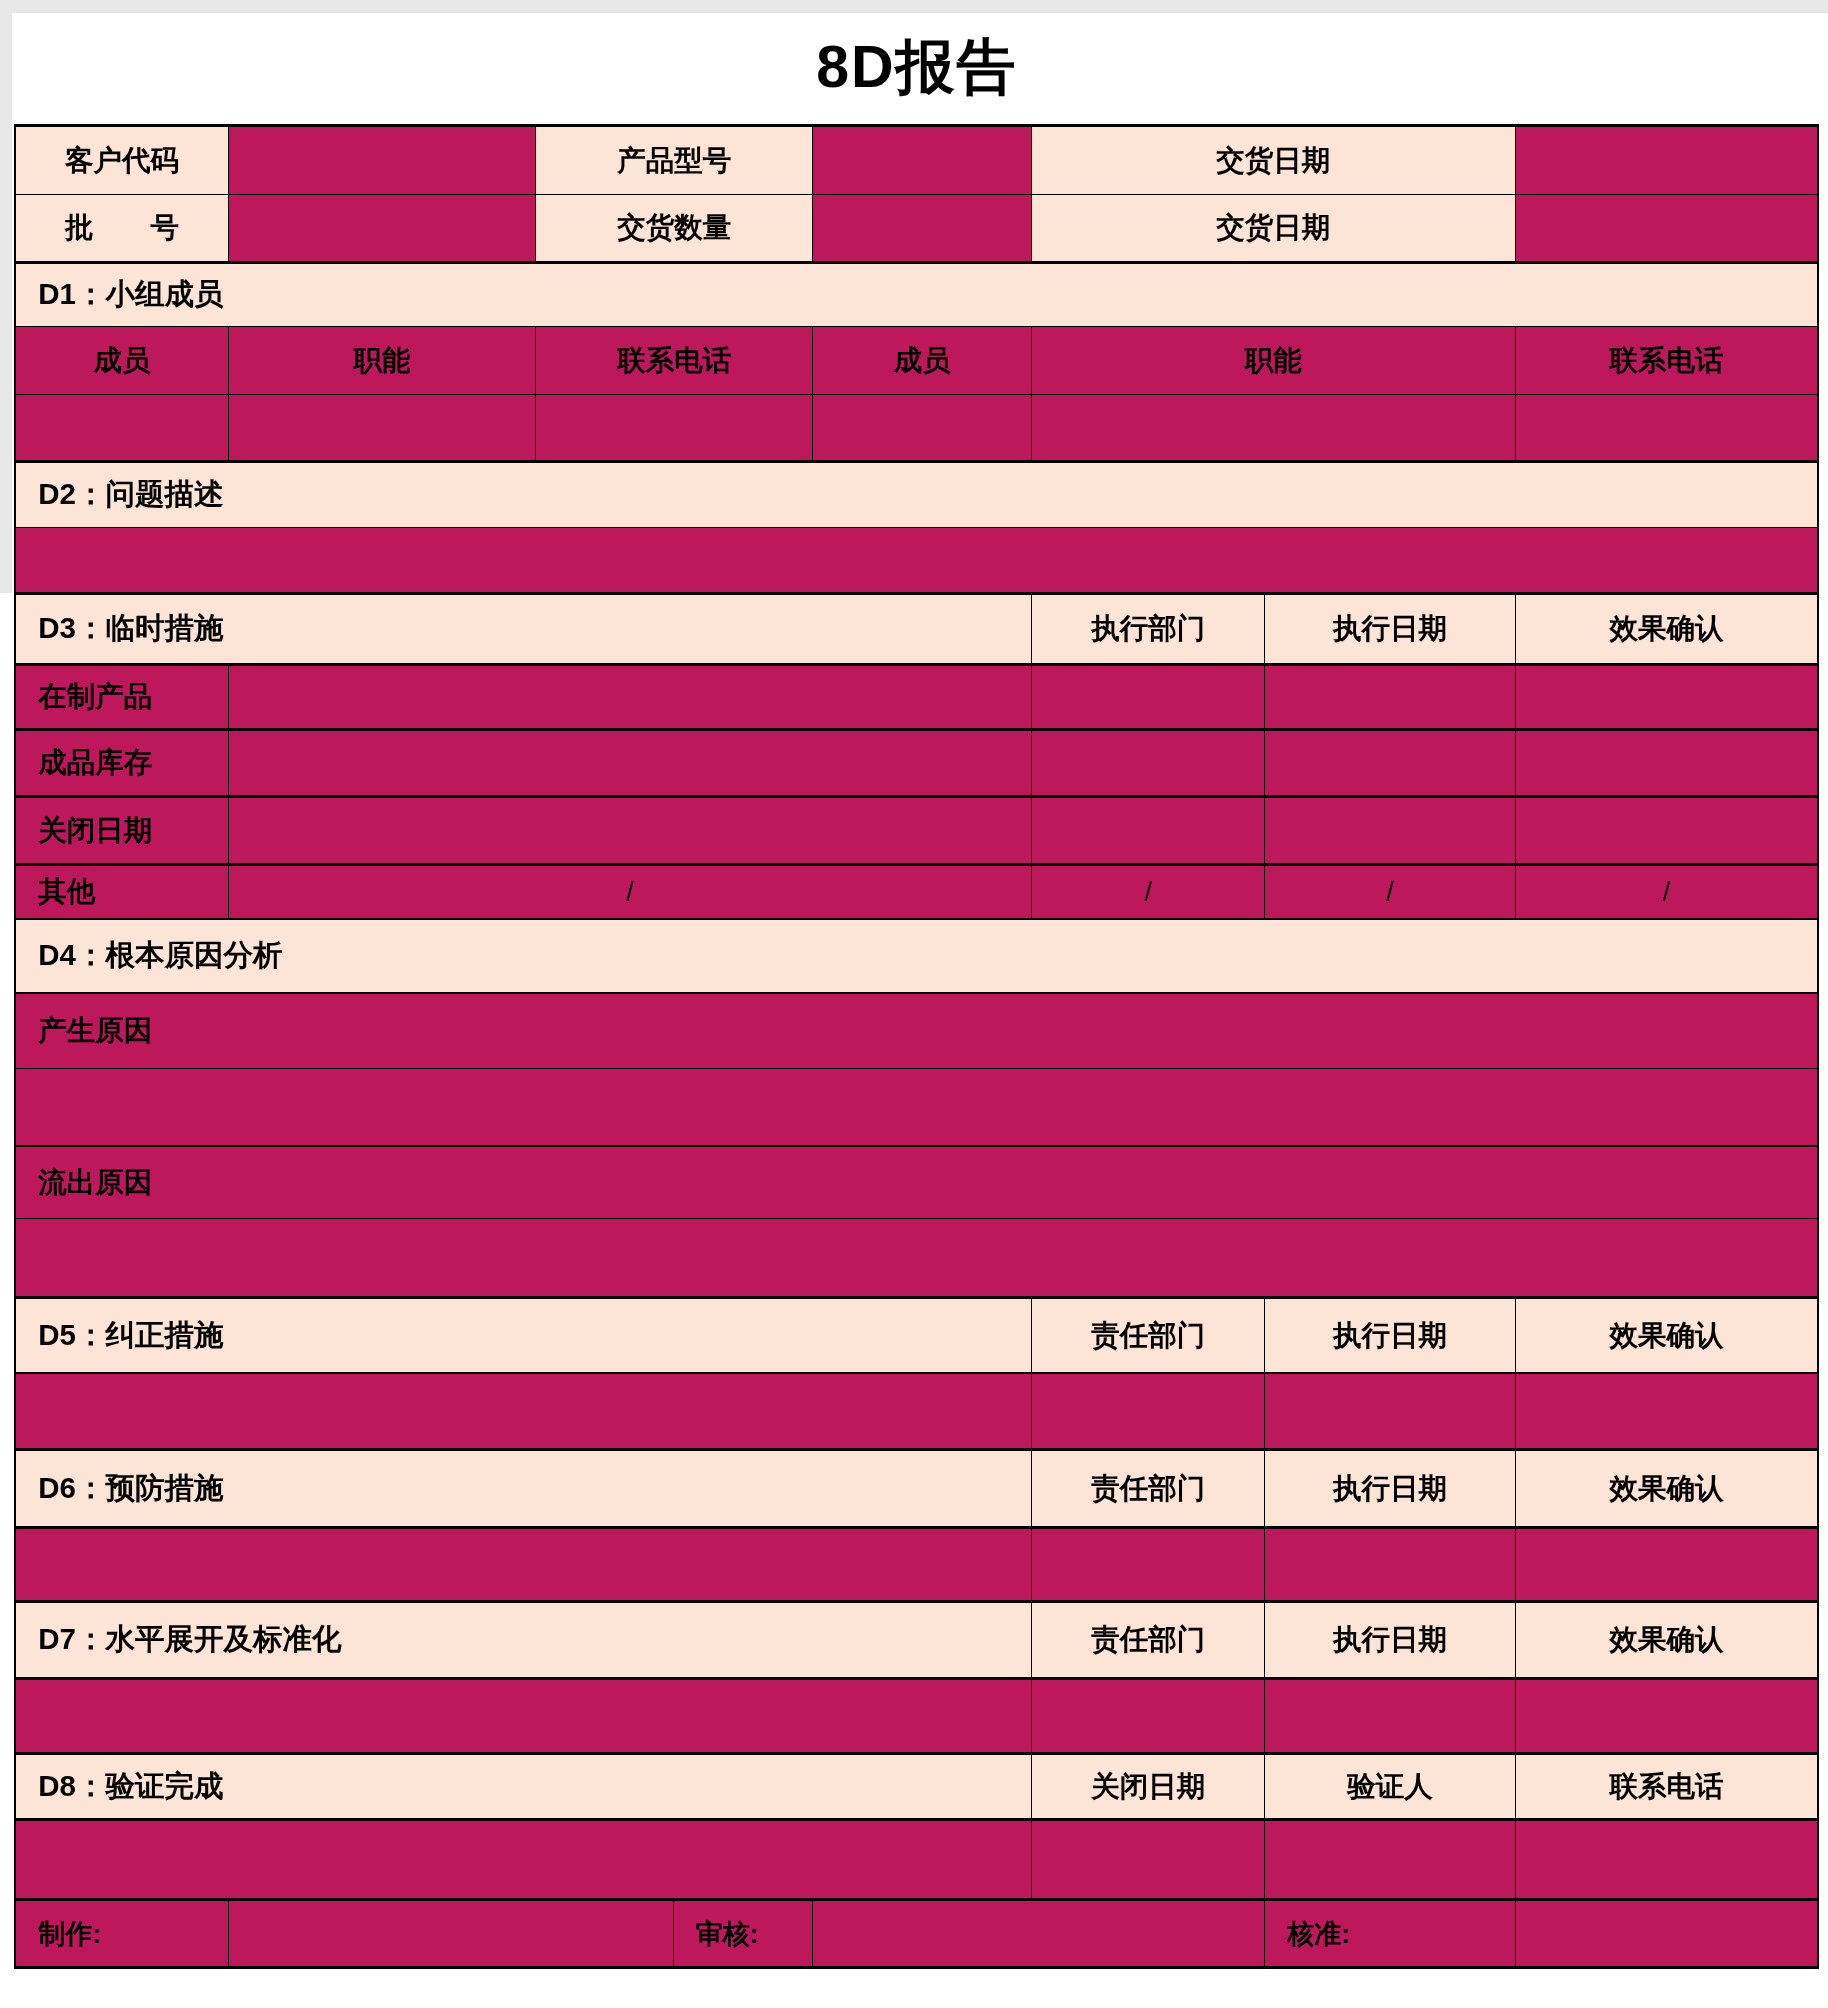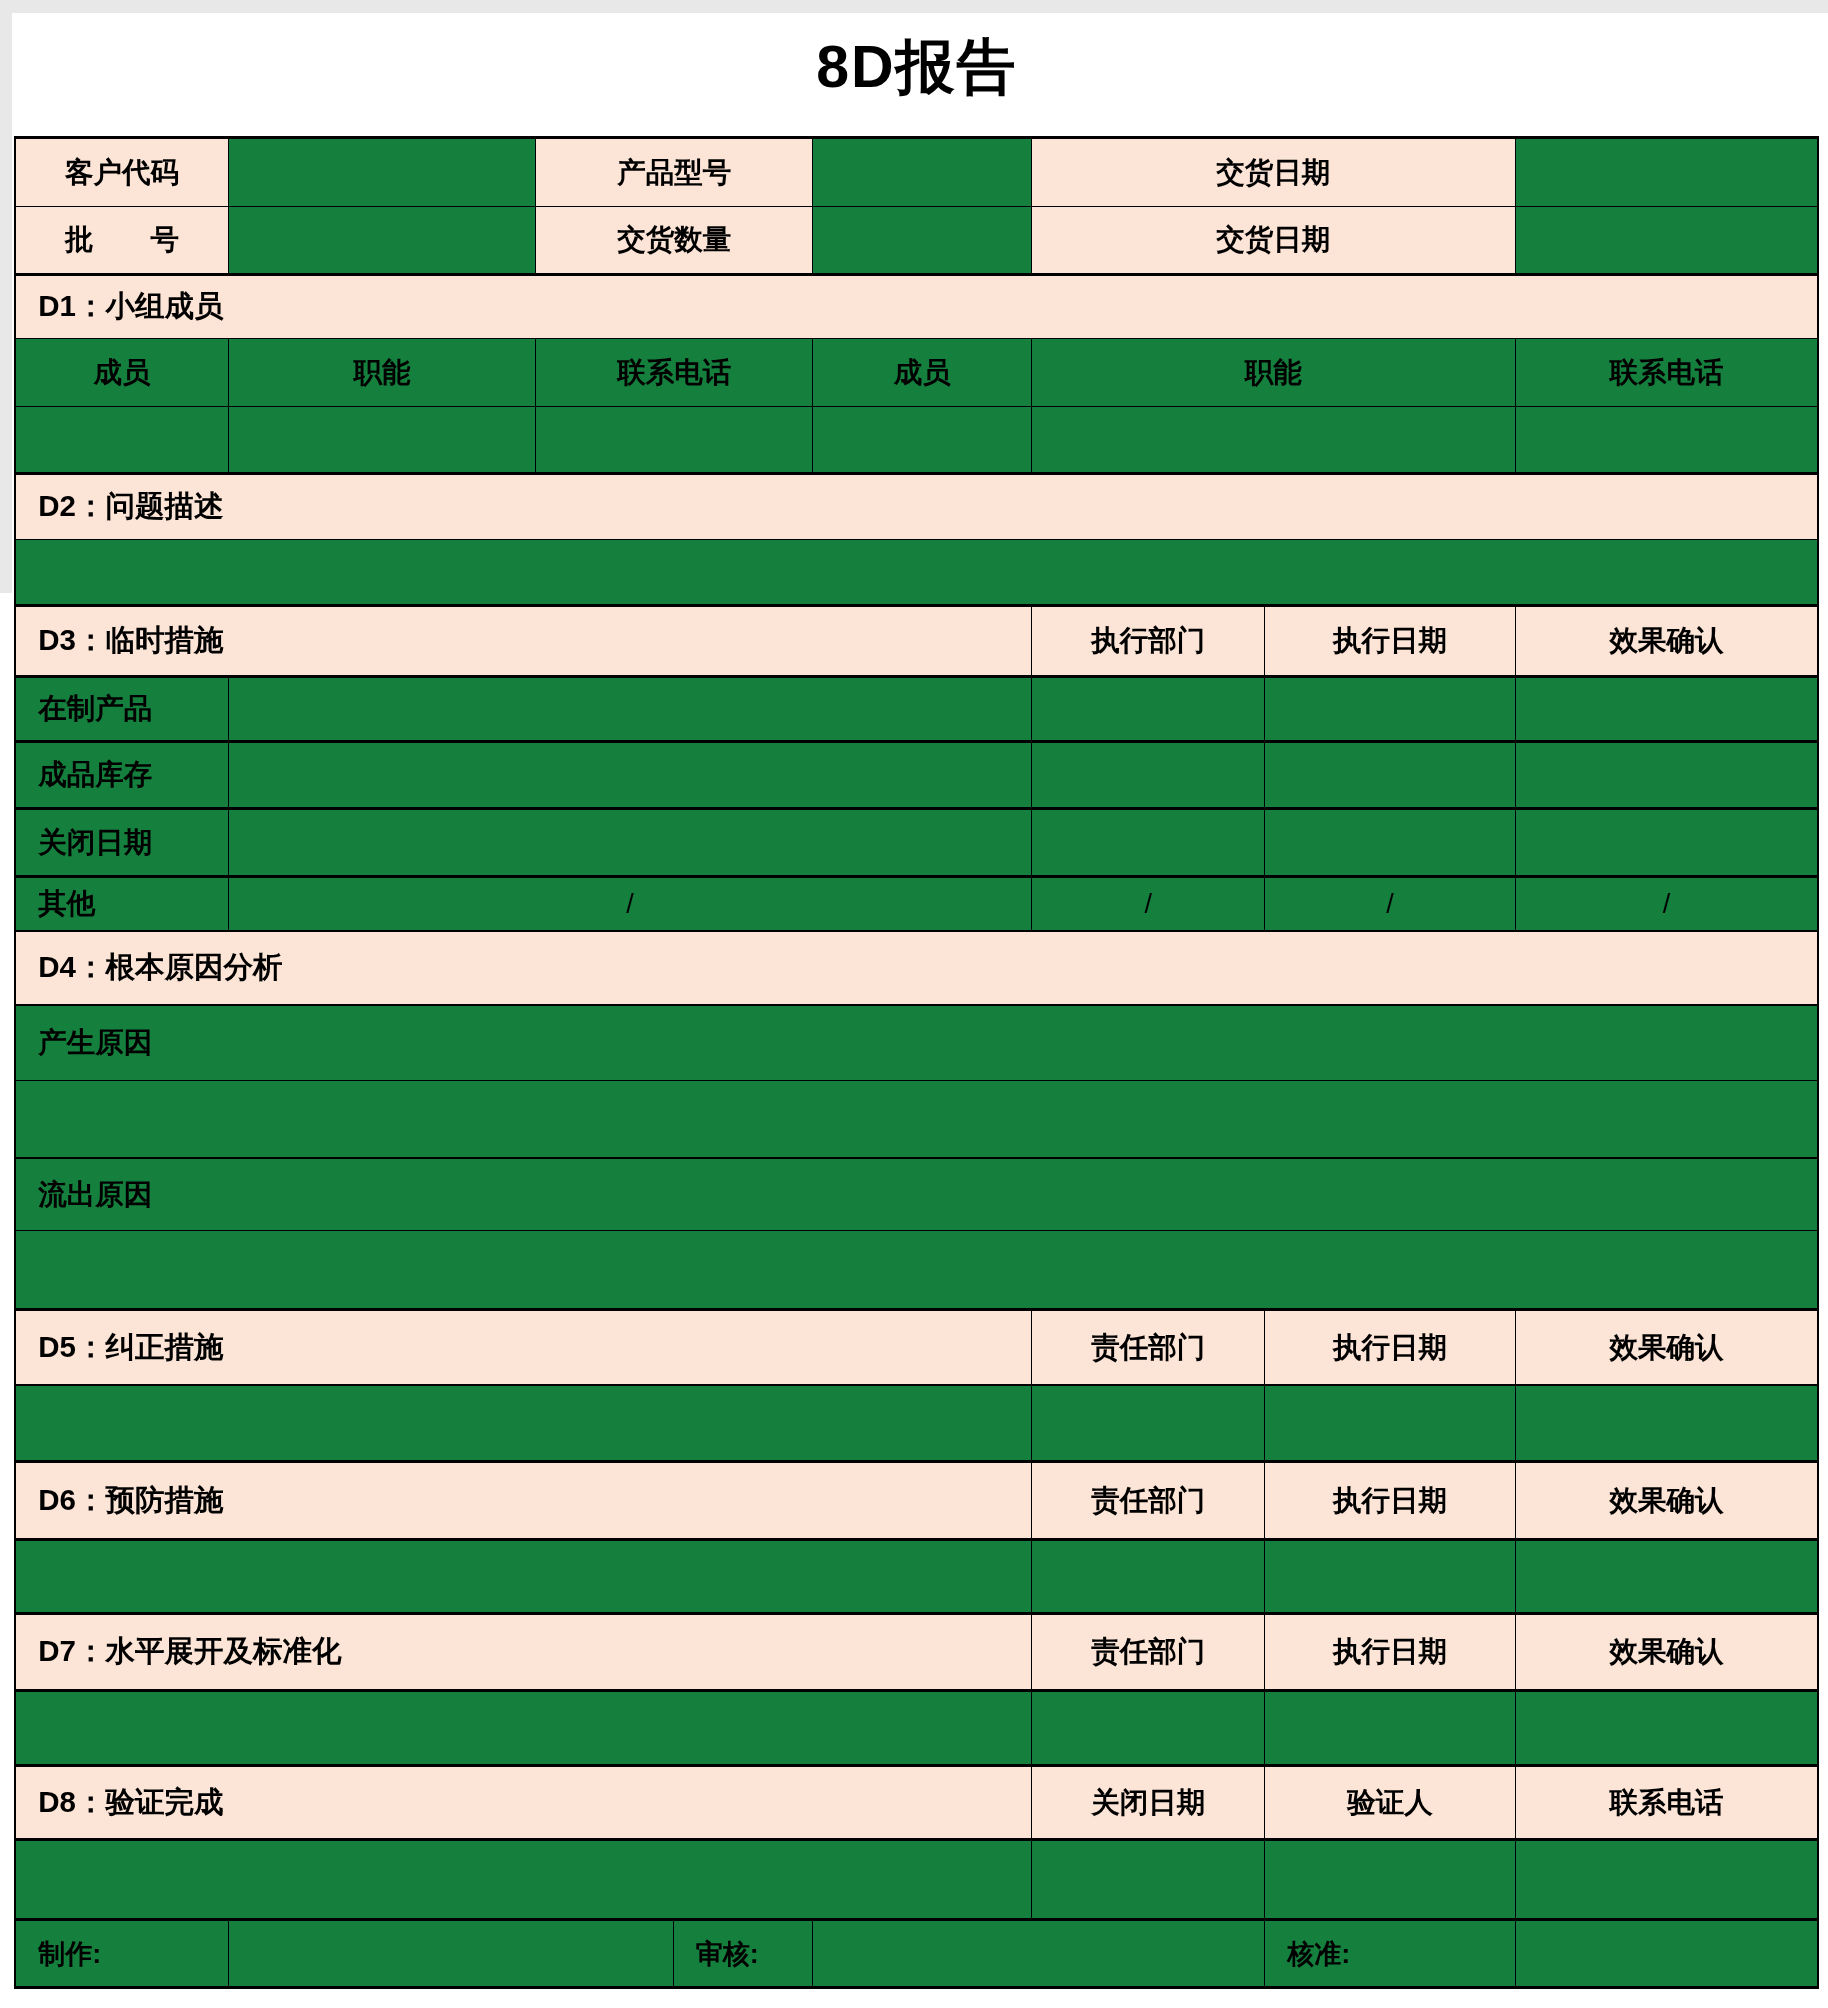--- a/index.html
+++ b/index.html
@@ -16,25 +16,25 @@
     color:#000;
   }
   .gray-top{position:absolute;left:0;top:0;width:1828px;height:13.3px;background:var(--margin-bg);}
   .gray-left{position:absolute;left:0;top:13.3px;width:12.4px;height:580px;background:var(--margin-bg);}
   .title{
     position:absolute;left:14.3px;top:13.3px;width:1805px;height:110px;
     display:flex;align-items:center;justify-content:center;
     font-size:59px;font-weight:bold;letter-spacing:1.9px;
   }
   .tbl{
-    position:absolute;left:14.3px;top:136px;width:1805px;
+    position:absolute;left:14.3px;top:124px;width:1805px;
     border:2.9px solid var(--border-color);
     border-top-width:3.8px;border-bottom-width:3.8px;
     box-sizing:border-box;
-    background:#15803d;
+    background:#be185d;
   }
   .row{display:flex;width:100%;box-sizing:border-box;}
   .bb2{border-bottom:1.9px solid var(--border-color);}
   .bb3{border-bottom:2.9px solid var(--border-color);}
   .bb4{border-bottom:3.8px solid var(--border-color);}
   .c{
     display:flex;align-items:center;justify-content:center;
     box-sizing:border-box;height:100%;
     border-right:1.9px solid var(--border-color);
     font-size:28.5px;overflow:hidden;white-space:nowrap;
@@ -191,21 +191,21 @@
     <div class="c wf fill lbl">执行日期</div>
     <div class="c wg last fill lbl">效果确认</div>
   </div>
   <div class="row bb4" style="height:75px">
     <div class="c wad"></div>
     <div class="c we"></div>
     <div class="c wf"></div>
     <div class="c wg last"></div>
   </div>
 
-  <div class="row bb4" style="height:74px">
+  <div class="row bb4" style="height:66px">
     <div class="c wad fill lbl left sect">D8：验证完成</div>
     <div class="c we fill lbl">关闭日期</div>
     <div class="c wf fill lbl">验证人</div>
     <div class="c wg last fill lbl">联系电话</div>
   </div>
   <div class="row bb4" style="height:80px">
     <div class="c wad"></div>
     <div class="c we"></div>
     <div class="c wf"></div>
     <div class="c wg last"></div>

